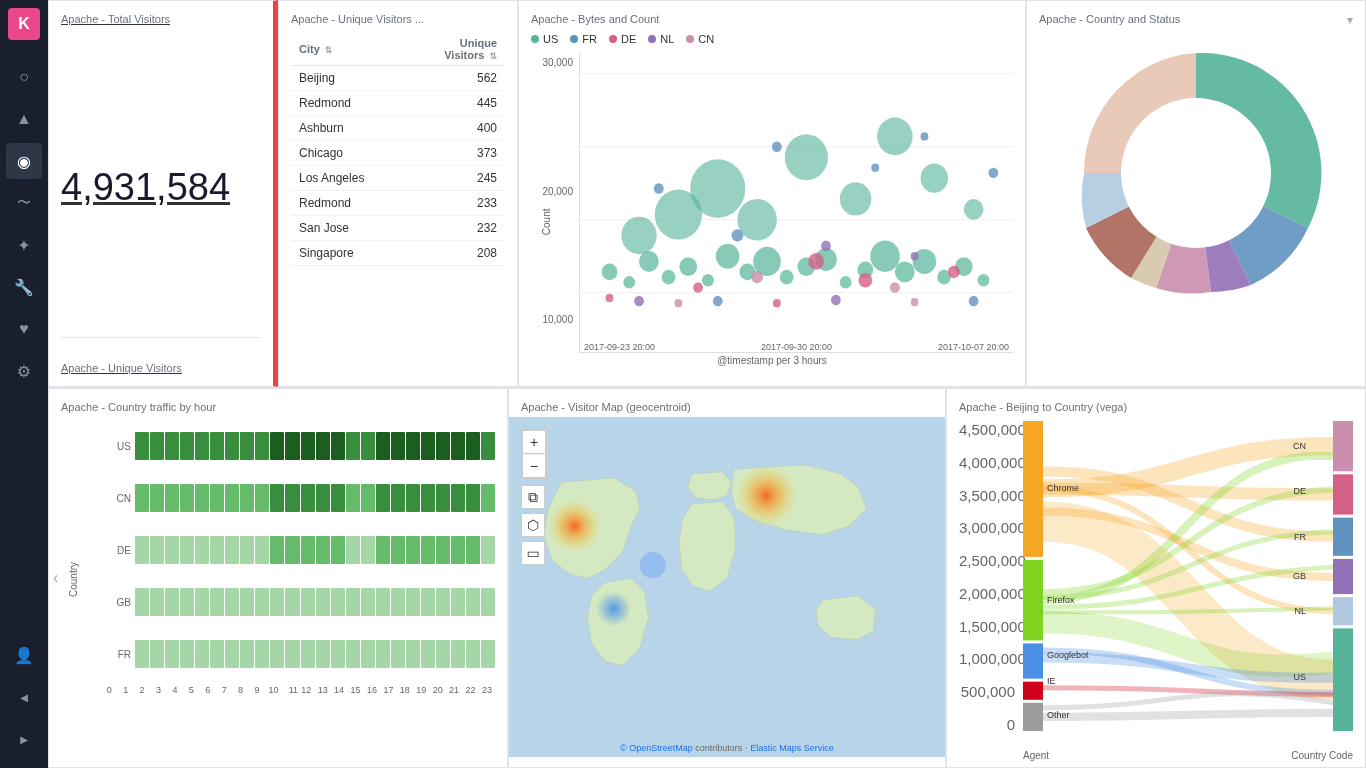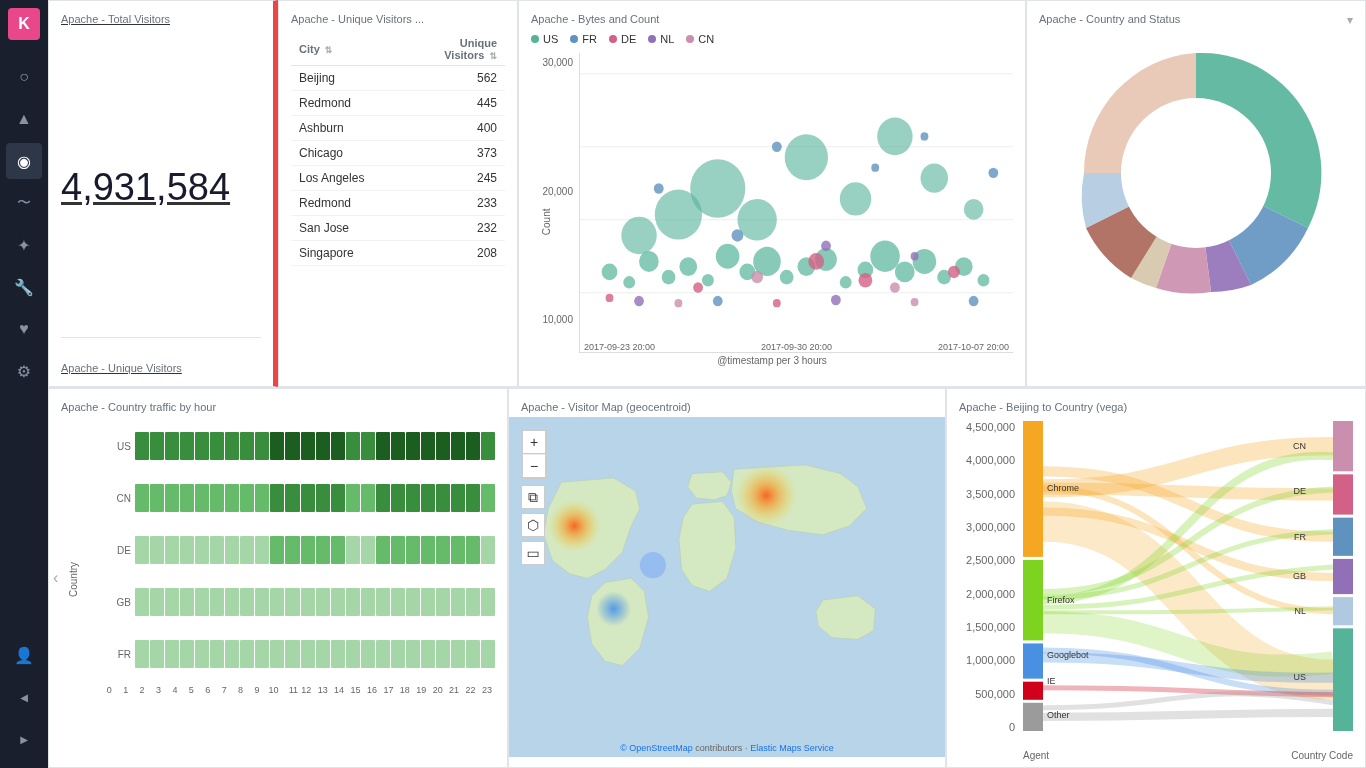--- a/index.html
+++ b/index.html
@@ -659,21 +659,21 @@
         <div style="position:absolute;bottom:4px;left:50%;transform:translateX(-50%);font-size:9px;color:#666;white-space:nowrap;">
           <span style="color:#1a73e8;">© OpenStreetMap</span> contributors · <span style="color:#1a73e8;">Elastic Maps Service</span>
         </div>
       </div>
     </div>
 
     <div class="panel" style="padding:12px;">
       <div class="panel-title">Apache - Beijing to Country (vega)</div>
       <div style="position:relative;height:340px;">
 
-        <div style="position:absolute;left:0;top:0;bottom:28px;width:60px;display:flex;flex-direction:column;justify-content:space-between;font-size:11px;color:#666;text-align:right;padding-right:4px;">
+        <div style="position:absolute;left:0;top:0;bottom:28px;width:60px;display:flex;flex-direction:column;justify-content:space-between;font-size:15px;color:#666;text-align:right;padding-right:4px;">
           <span>4,500,000</span>
           <span>4,000,000</span>
           <span>3,500,000</span>
           <span>3,000,000</span>
           <span>2,500,000</span>
           <span>2,000,000</span>
           <span>1,500,000</span>
           <span>1,000,000</span>
           <span>500,000</span>
           <span>0</span>

